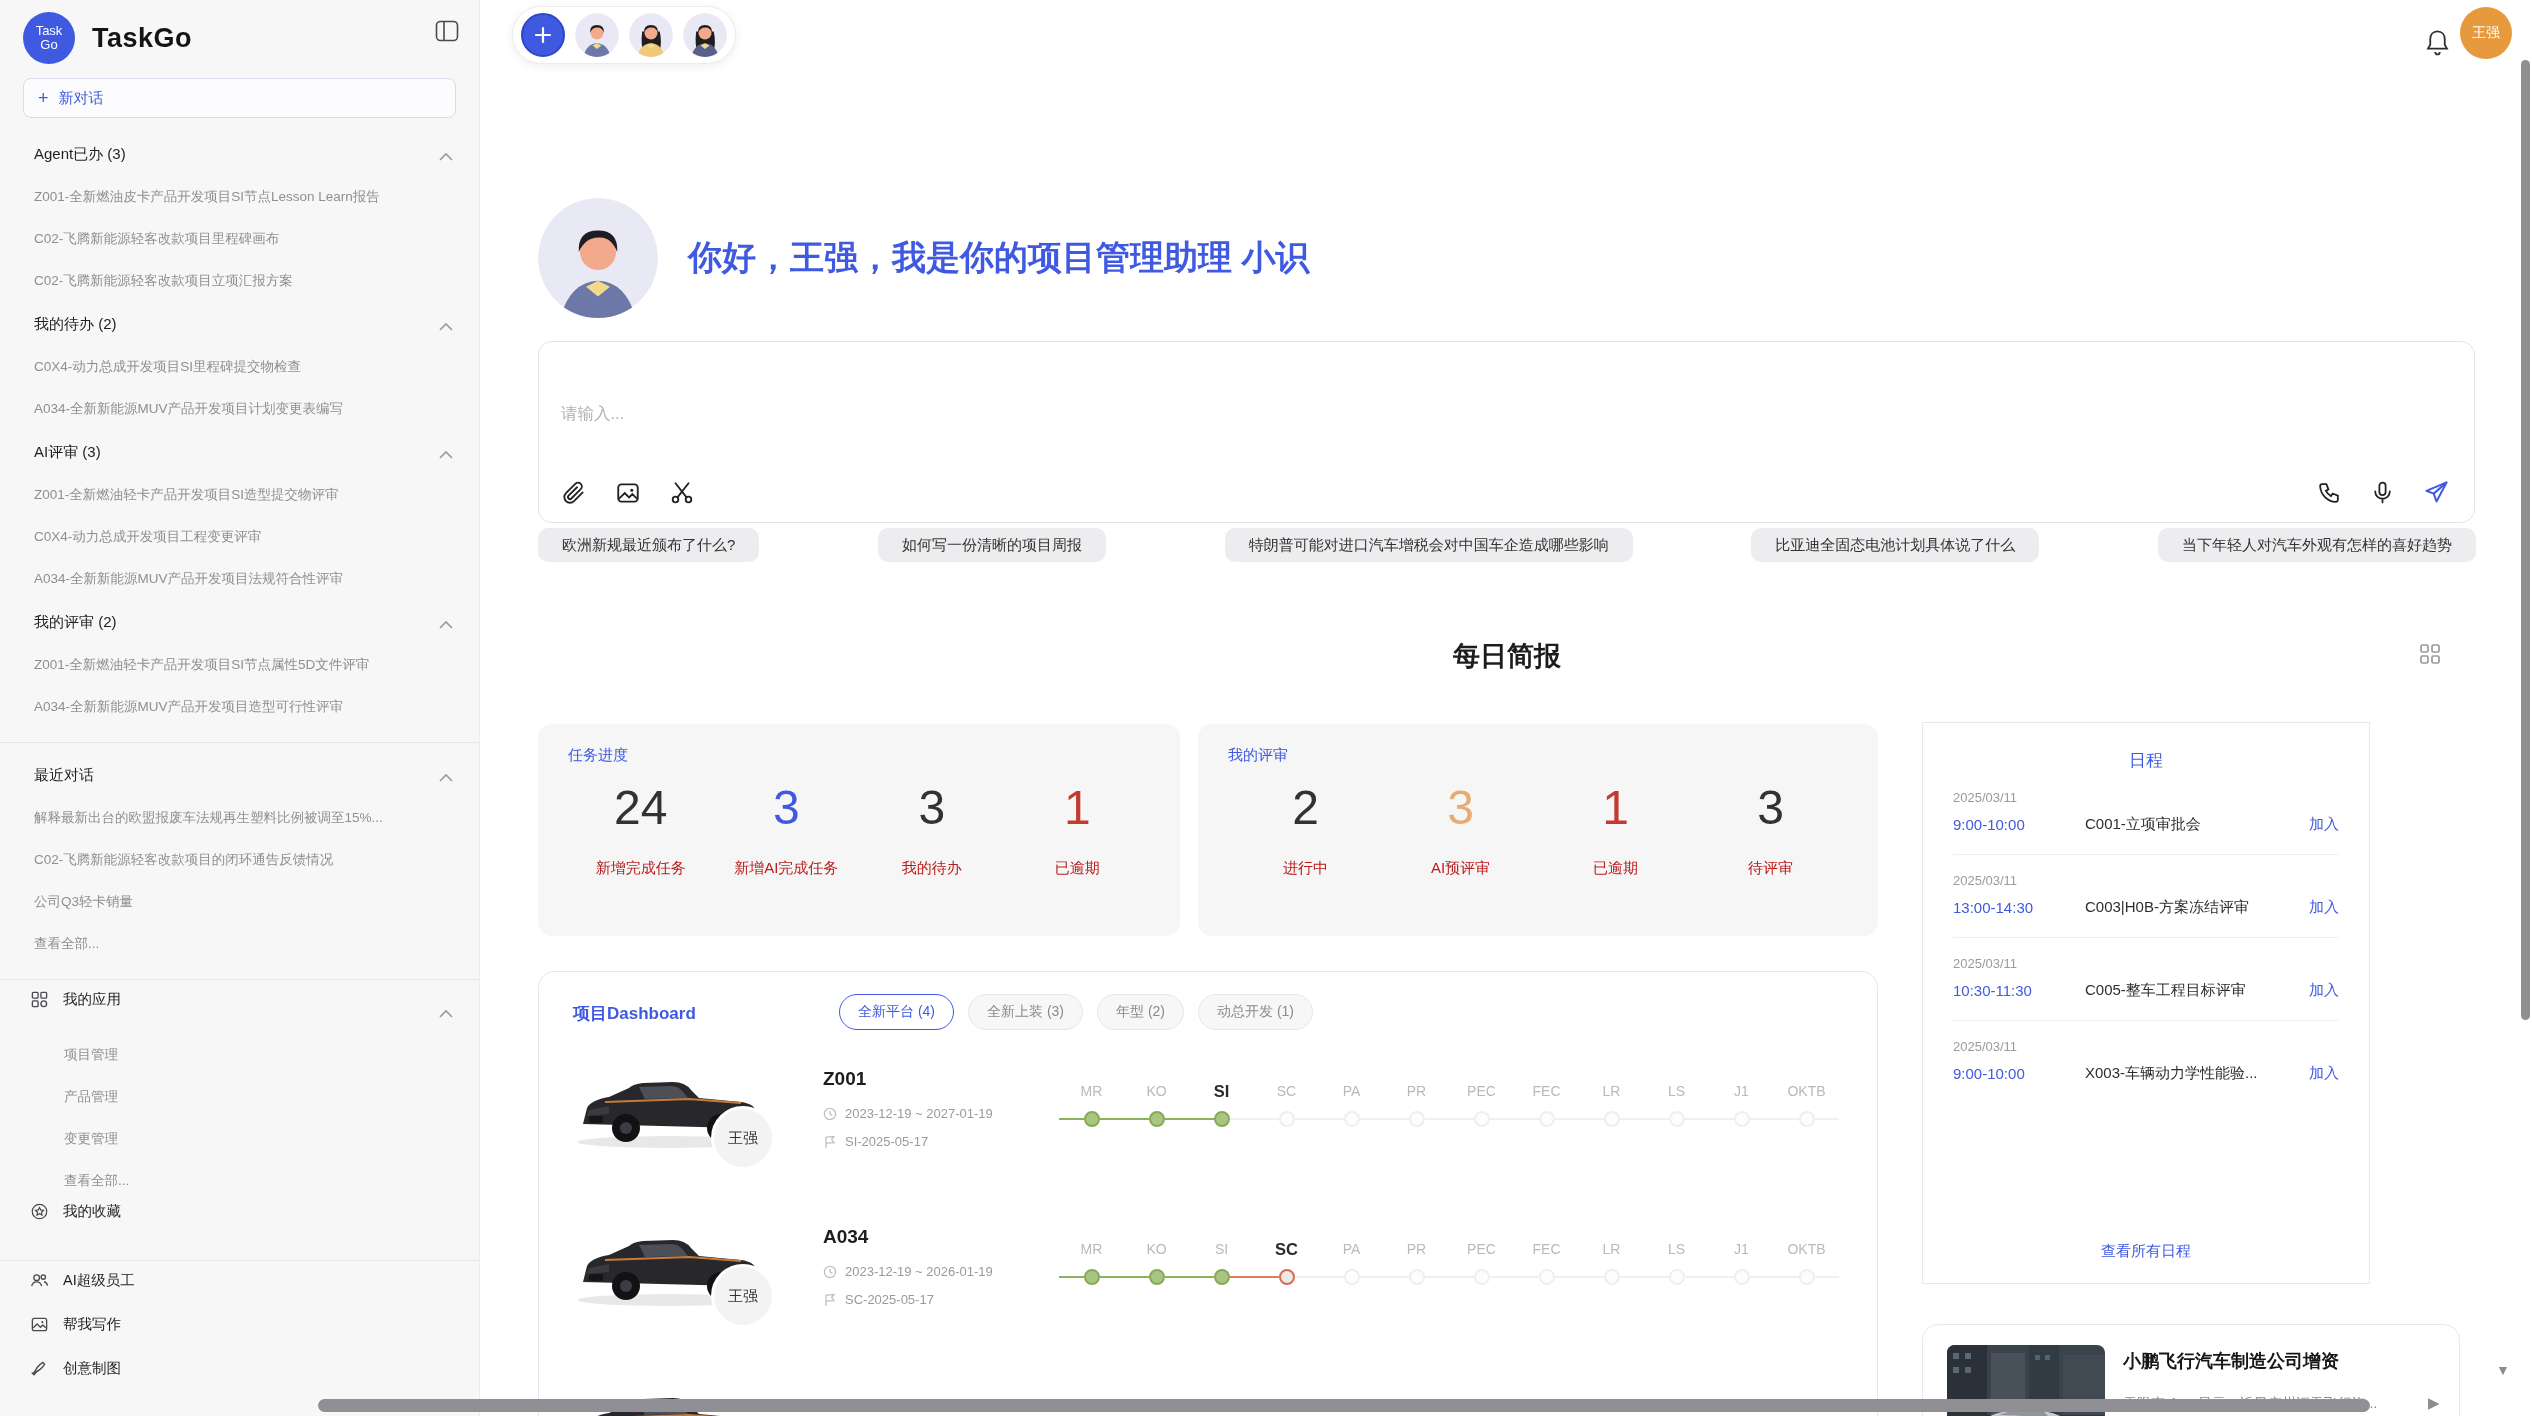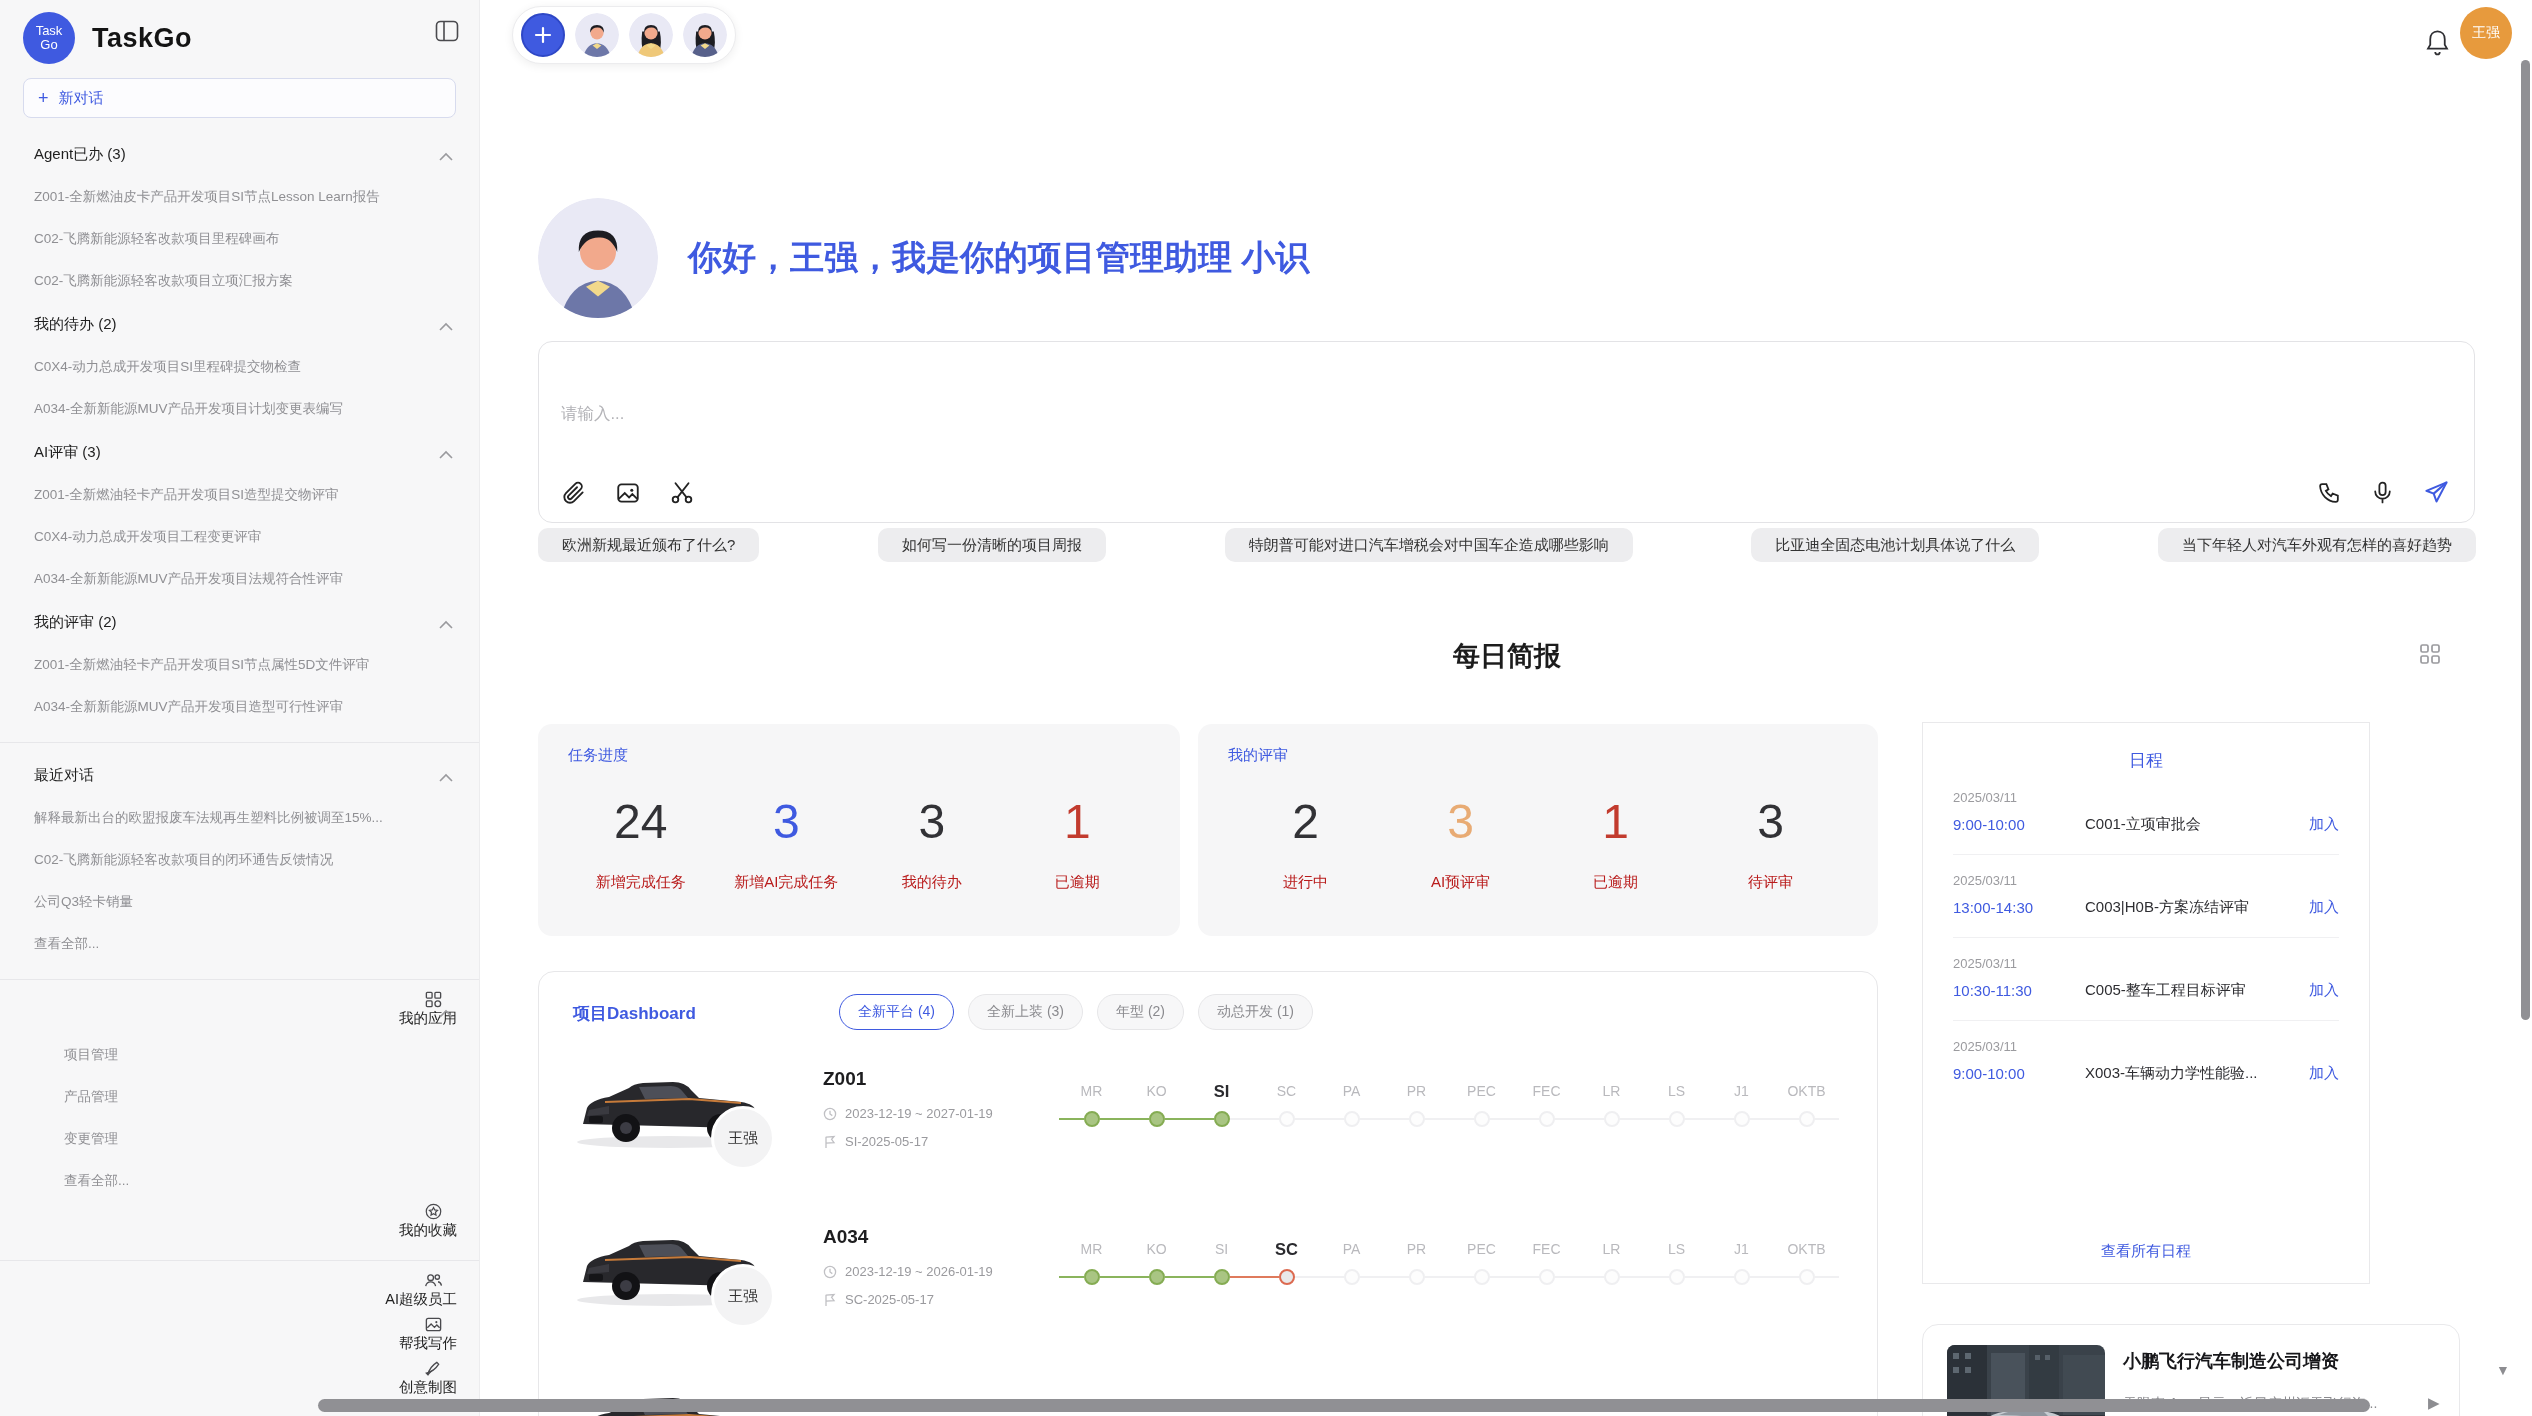--- a/index.html
+++ b/index.html
@@ -19,22 +19,22 @@
     border-radius:8px; display:flex; align-items:center; padding:0 14px; color:#3f5ae0;
     font-size:15px; cursor:pointer; }
   .new-chat .plus { font-size:18px; margin-right:10px; font-weight:400; }
   .side-scroll { padding:14px 0 0 0; }
   .sec-header { height:44px; display:flex; align-items:center; padding:0 22px 0 34px;
     font-size:15px; color:#1f1f1f; font-weight:500; position:relative; }
   .sec-header .chev { position:absolute; right:26px; top:15px; }
   .side-item { height:42px; display:flex; align-items:center; padding:0 18px 0 34px;
     font-size:13.5px; color:#8f8f93; white-space:nowrap; overflow:hidden; cursor:pointer; }
   .side-divider { height:1px; background:#e7e7ea; margin:14px 0 10px 0; }
-  .app-row { height:44px; display:flex; align-items:flex-end; padding:0 22px 0 30px;
-    font-size:14.5px; color:#1f1f1f; position:relative; cursor:pointer;flex-direction:column; }
+  .app-row { height:44px; display:flex; align-items:flex-start; padding:0 22px 0 30px;
+    font-size:14.5px; color:#1f1f1f; position:relative; cursor:pointer; }
   .app-row .ric { margin-right:14px; display:flex; }
   .sub-item { height:42px; display:flex; align-items:center; padding-left:64px;
     font-size:13.5px; color:#8f8f93; cursor:pointer; }
 
   
   .top-pill { position:absolute; left:512px; top:6px; height:58px; background:#fff;
     border:1px solid #ececee; border-radius:29px; box-shadow:0 2px 10px rgba(0,0,0,.07);
     display:flex; align-items:center; gap:10px; padding:0 8px; }
   .plus-btn { width:44px; height:44px; border-radius:50%; background:#3f5ae0;
     border:2px solid #2e47c6; color:#fff; display:flex; align-items:center; justify-content:center;
@@ -66,21 +66,21 @@
   .chip { background:#ededef; border-radius:10px; height:34px; display:flex; align-items:center;
     padding:0 24px; font-size:15px; color:#333; cursor:pointer; white-space:nowrap; }
 
   
   .daily-title { position:absolute; left:538px; top:638px; width:1938px; text-align:center;
     font-size:27px; font-weight:700; color:#1c1c1c; }
   .daily-grid-icon { position:absolute; left:2418px; top:642px; cursor:pointer; }
   .stat-card { position:absolute; top:724px; height:212px; background:#f6f6f7; border-radius:14px;
     padding:22px 30px 0 30px; }
   .stat-card .sc-title { font-size:15px; color:#3f5ae0; }
-  .stat-grid { display:grid; grid-template-columns:repeat(4,1fr); margin-top:24px; text-align:center; }
+  .stat-grid { display:grid; grid-template-columns:repeat(4,1fr); margin-top:10px; text-align:center; }
   .stat-num { font-size:48px; line-height:66px; font-weight:500; }
   .stat-lbl { font-size:15px; color:#b91c1c; margin-top:18px; }
 
   
   .dashboard { position:absolute; left:538px; top:971px; width:1340px; height:560px;
     background:#fff; border:1.5px solid #e7e7e9; border-radius:16px; overflow:hidden; }
   .dash-title { position:absolute; left:34px; top:30px; font-size:17px; font-weight:600; color:#3f5ae0; }
   .tabs { position:absolute; left:300px; top:22px; display:flex; gap:14px; }
   .tab { height:36px; border-radius:18px; padding:0 18px; display:flex; align-items:center;
     font-size:14px; cursor:pointer; background:#f7f7f8; border:1px solid #e6e6e8; color:#8a8a8e; }

